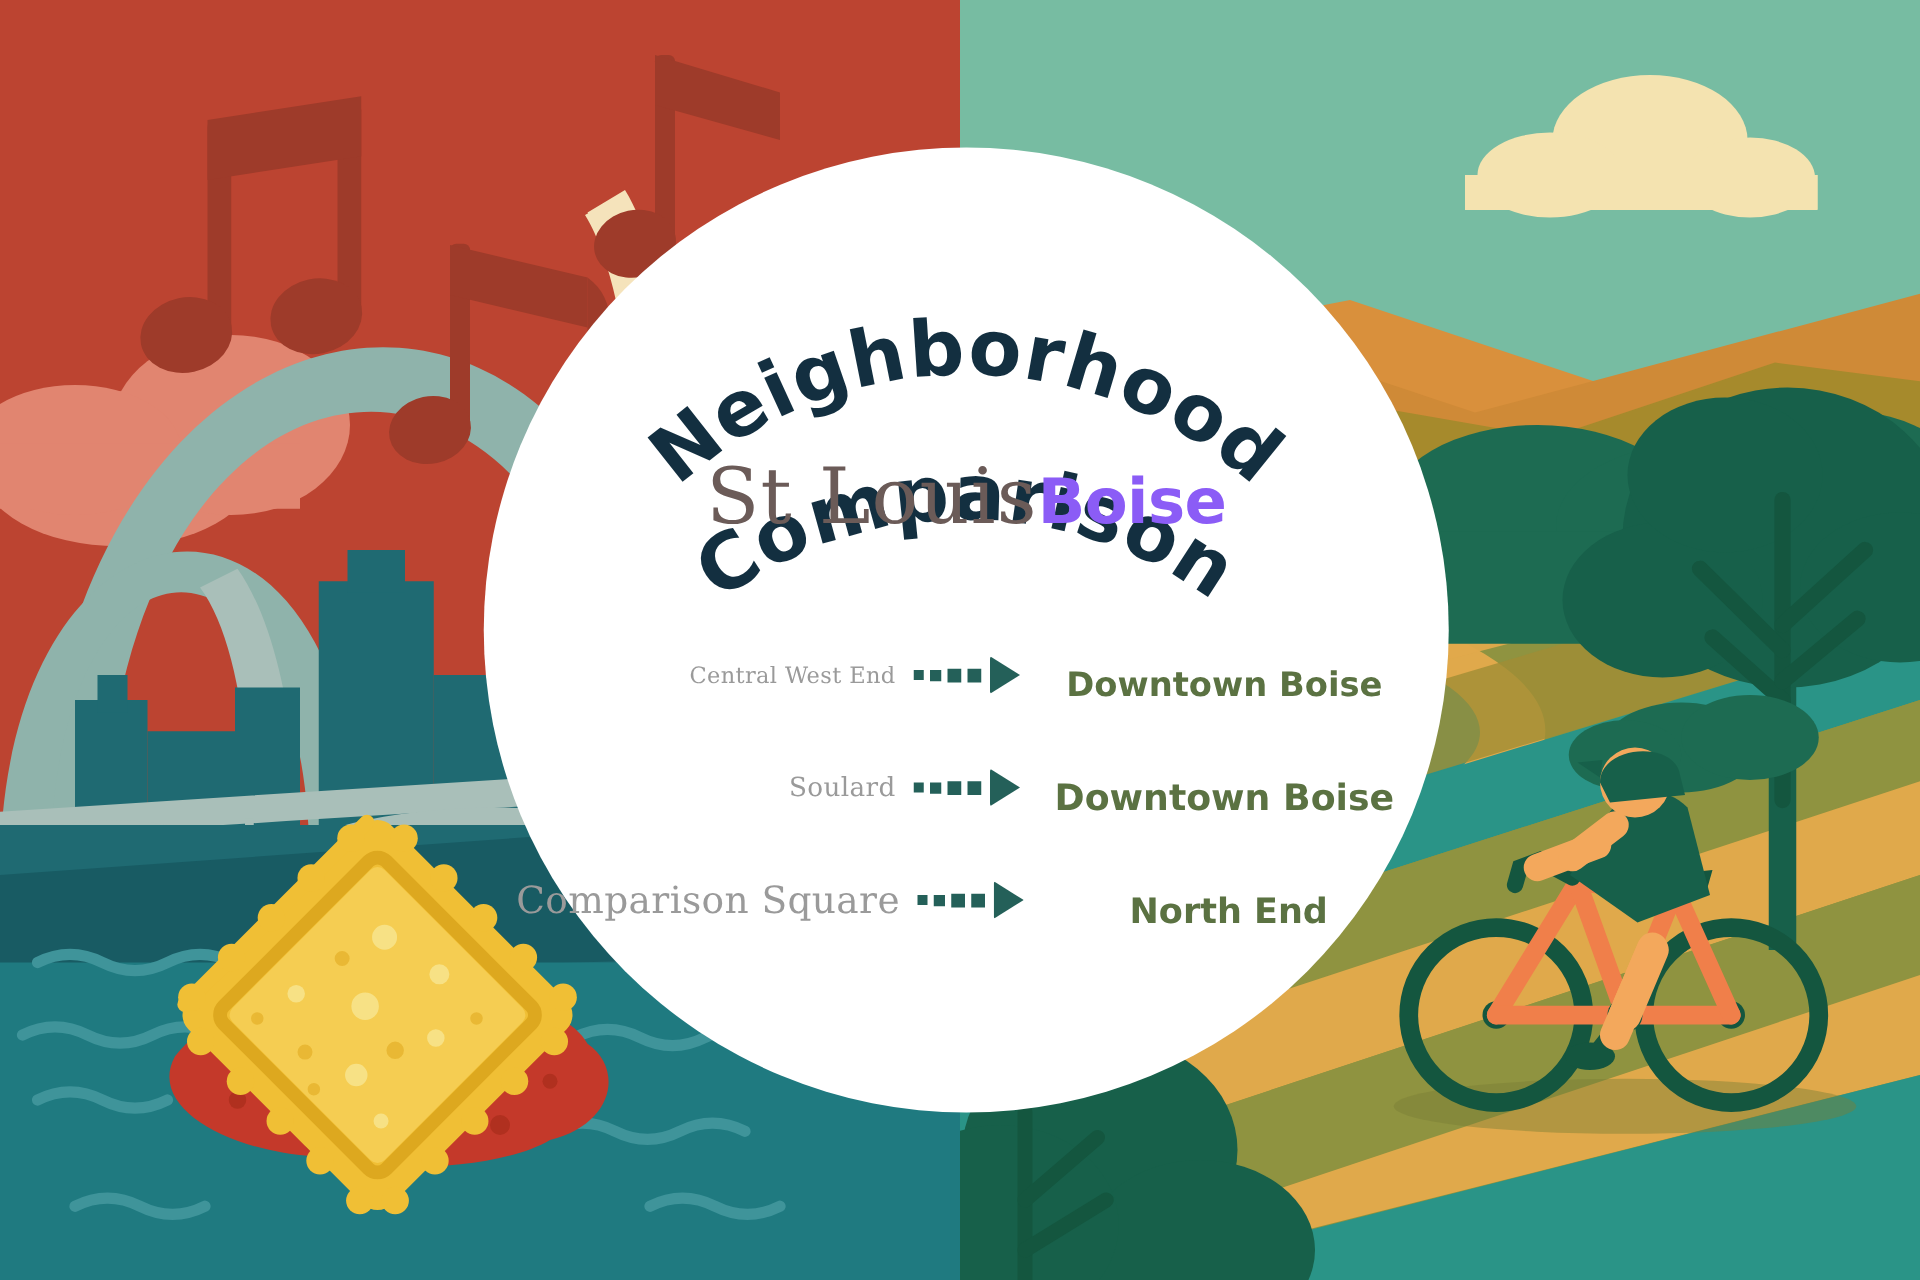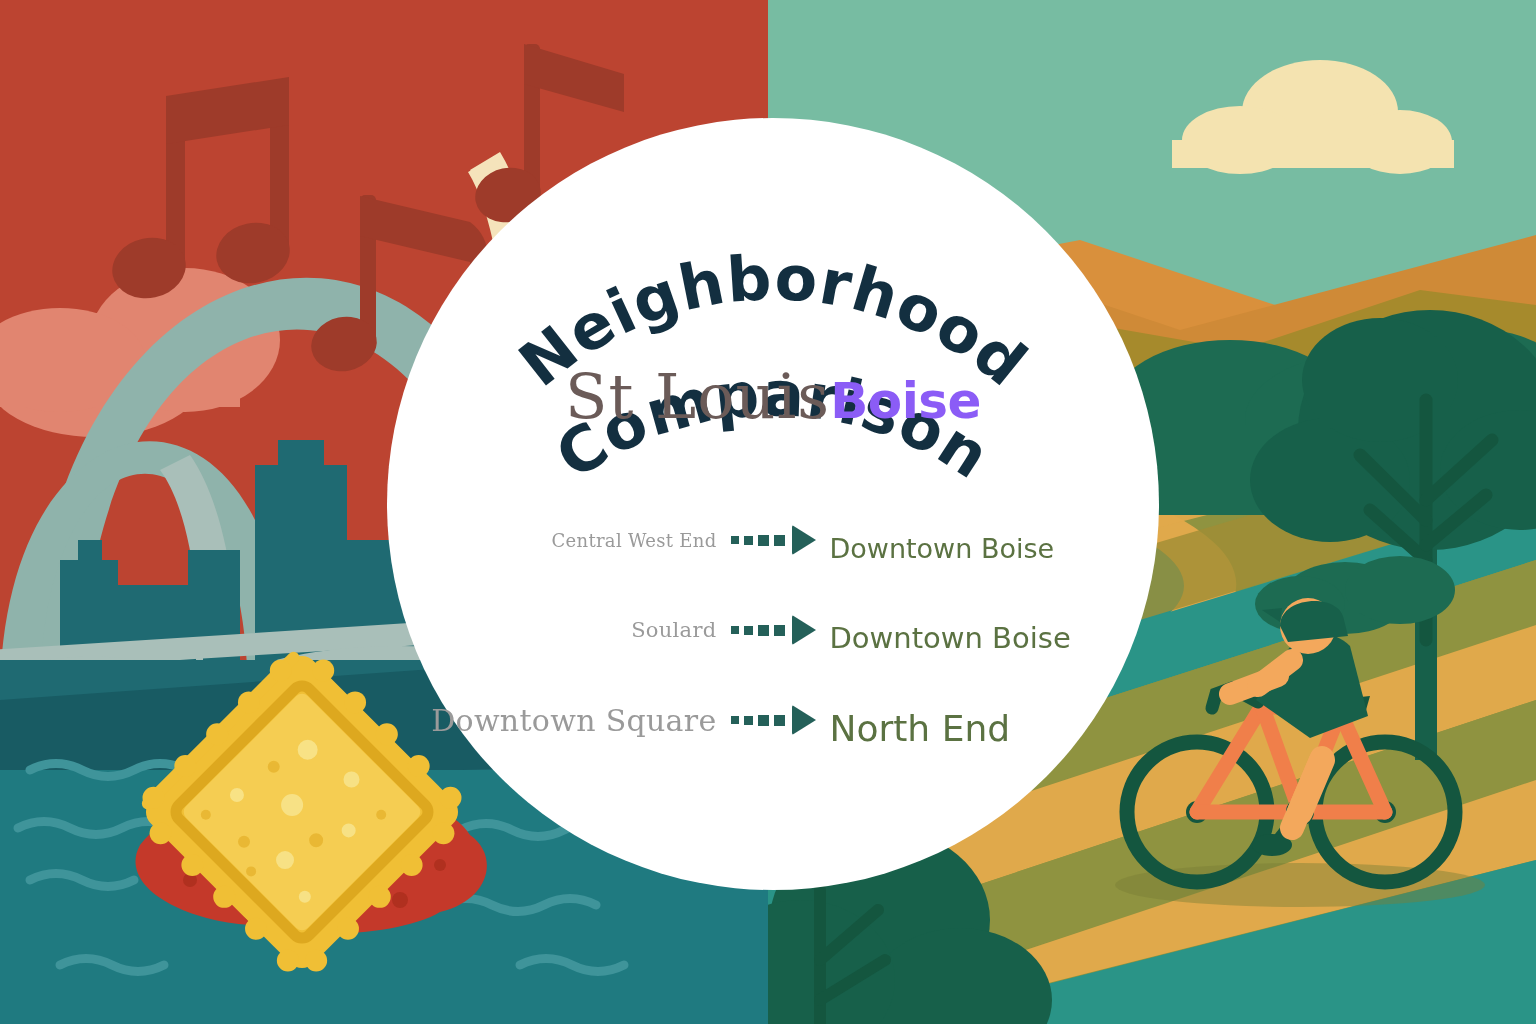--- a/index.html
+++ b/index.html
@@ -67,34 +67,34 @@
     text-align:right;
     font-family:"DejaVu Serif", serif;
     font-weight:300;
     color:#9a9a9a;
     white-space:nowrap;
     padding-right:14px;
     letter-spacing:0.3px;
   }
   .row .right{
     flex:0 0 300px;
-    text-align:left;
+    text-align:center;
     font-family:"DejaVu Sans", sans-serif;
-    font-weight:400;
+    font-weight:700;
     color:#5b7242;
     white-space:nowrap;
     padding-left:14px;
     margin-top:16px;
   }
   .row.s1 .left{font-size:18px;}
   .row.s1 .right{font-size:27px;}
   .row.s2 .left{font-size:21px;}
   .row.s2 .right{font-size:29px;}
   .row.s3 .left{font-size:30px;}
-  .row.s3 .right{font-size:36px;}
+  .row.s3 .right{font-size:28px;}
 
   .arrow{
     flex:0 0 84px;
     display:flex; align-items:center; justify-content:center;
     gap:5px;
   }
   .arrow .dash{
     width:11px;height:11px;background:#246059;display:block;
   }
   .arrow .dash.d1{width:8px;height:8px;}
@@ -427,21 +427,21 @@
         <span class="dash d1"></span>
         <span class="dash d2"></span>
         <span class="dash"></span>
         <span class="dash"></span>
         <span class="tri"></span>
       </div>
       <div class="right">Downtown Boise</div>
     </div>
 
     <div class="row s3">
-      <div class="left">Downtown Square</div>
+      <div class="left">Comparison Square</div>
       <div class="arrow">
         <span class="dash d1"></span>
         <span class="dash d2"></span>
         <span class="dash"></span>
         <span class="dash"></span>
         <span class="tri"></span>
       </div>
       <div class="right">North End</div>
     </div>
 

